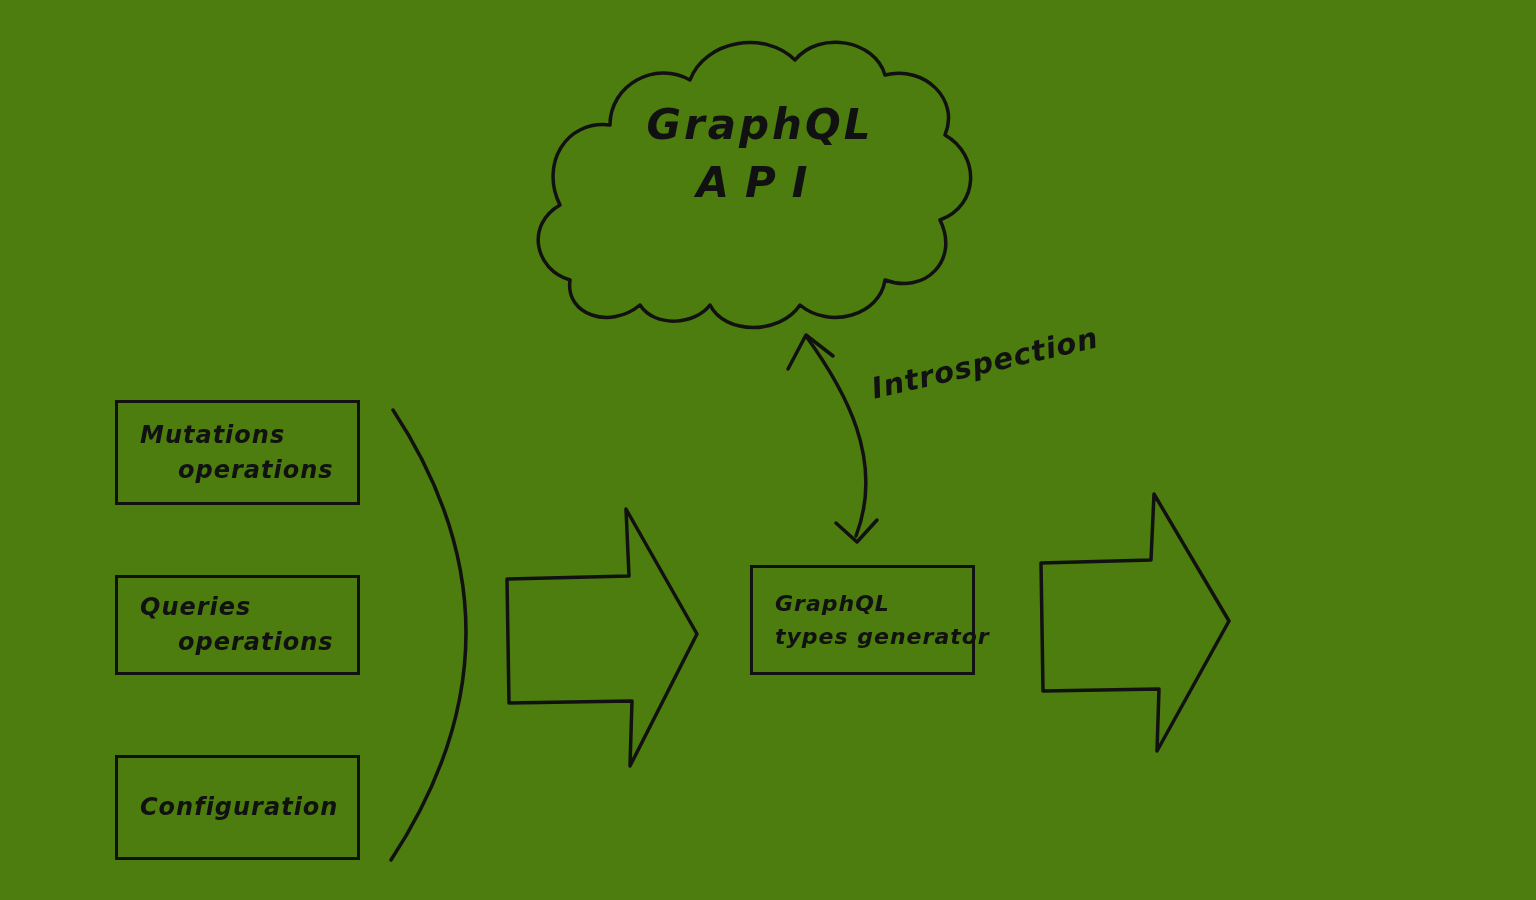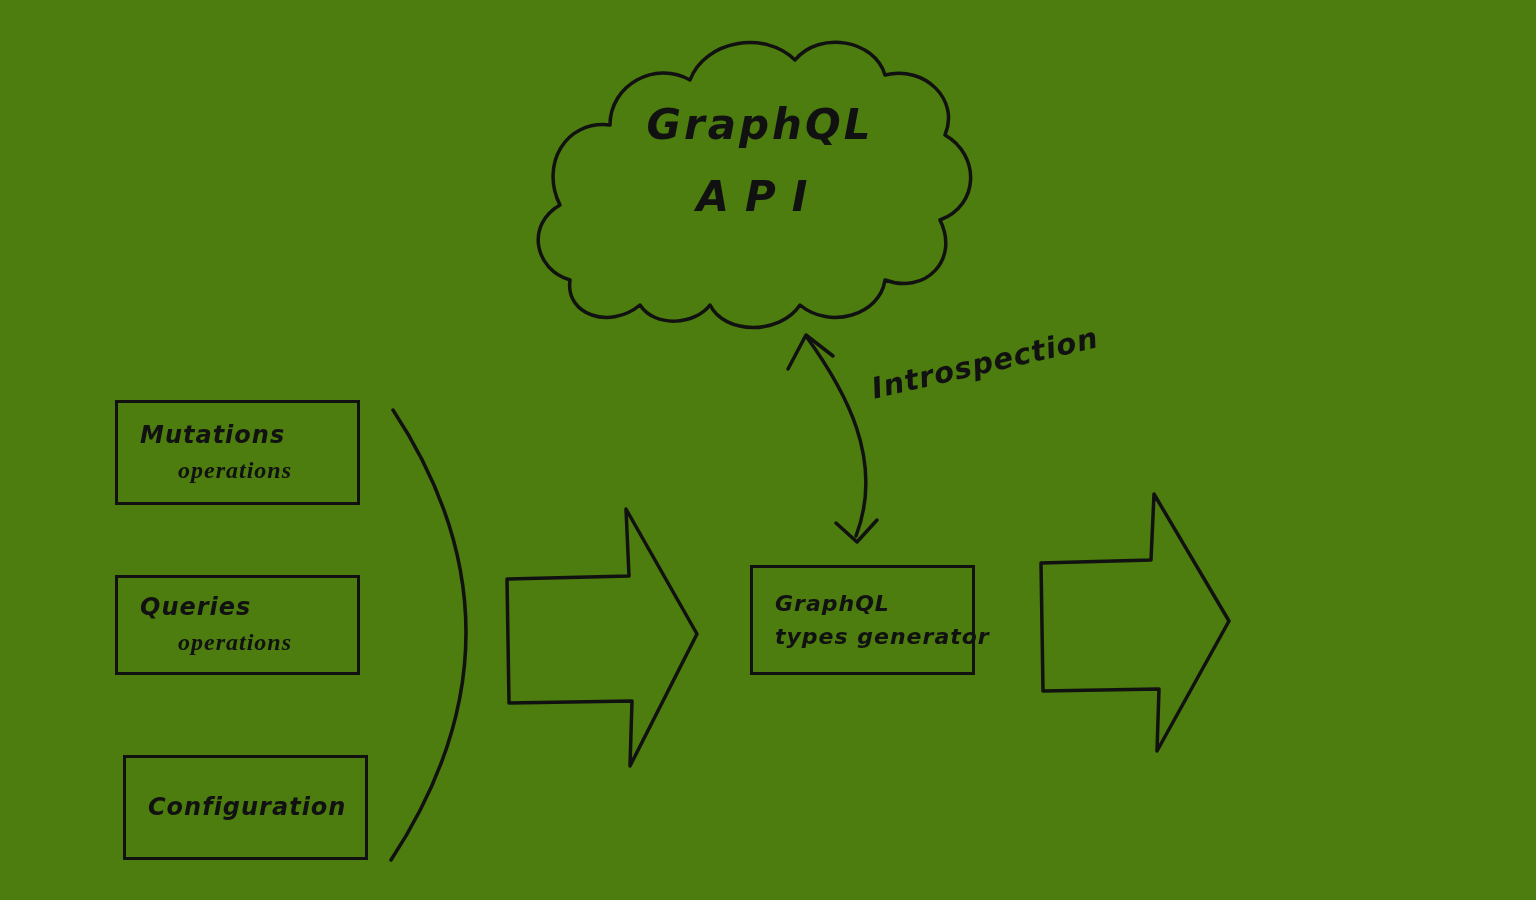--- a/index.html
+++ b/index.html
@@ -51,37 +51,37 @@
     font-size: 24px;
     line-height: 1.2;
     white-space: nowrap;
   }
   .line-sm {
     font-size: 22px;
     line-height: 1.25;
     white-space: nowrap;
   }
   .indent-0 { margin-left: 8px; }
-  .indent-1 { margin-left: 46px; font-family: Liberation Serif, serif; }
+  .indent-1 { margin-left: 46px; }
   .indent-2 { margin-left: 26px; }
   .cloud-label {
     position: absolute;
     left: 595px;
     top: 100px;
     width: 330px;
     text-align: center;
   }
   .cloud-line1 {
     font-size: 42px;
     letter-spacing: 3px;
   }
   .cloud-line2 {
     font-size: 42px;
     letter-spacing: 16px;
-    margin-top: 23px;
+    margin-top: 9px;
   }
   .intro-label {
     position: absolute;
     left: 872px;
     top: 372px;
     font-size: 29px;
     transform: rotate(-13deg);
     transform-origin: left center;
     white-space: nowrap;
   }
@@ -128,21 +128,21 @@
   <div class="box" style="left:115px; top:400px; width:245px; height:105px;">
     <div class="line hand indent-0">Mutations</div>
     <div class="line hand indent-1">operations</div>
   </div>
 
   <div class="box" style="left:115px; top:575px; width:245px; height:100px;">
     <div class="line hand indent-0">Queries</div>
     <div class="line hand indent-1">operations</div>
   </div>
 
-  <div class="box" style="left:123px; top:755px; width:245px; height:105px;">
+  <div class="box" style="left:115px; top:755px; width:245px; height:105px;">
     <div class="line hand indent-0">Configuration</div>
   </div>
 
   <div class="box" style="left:750px; top:565px; width:225px; height:110px;">
     <div class="line-sm hand indent-0">GraphQL</div>
     <div class="line-sm hand indent-0">types generator</div>
   </div>
 
 
 </div>

